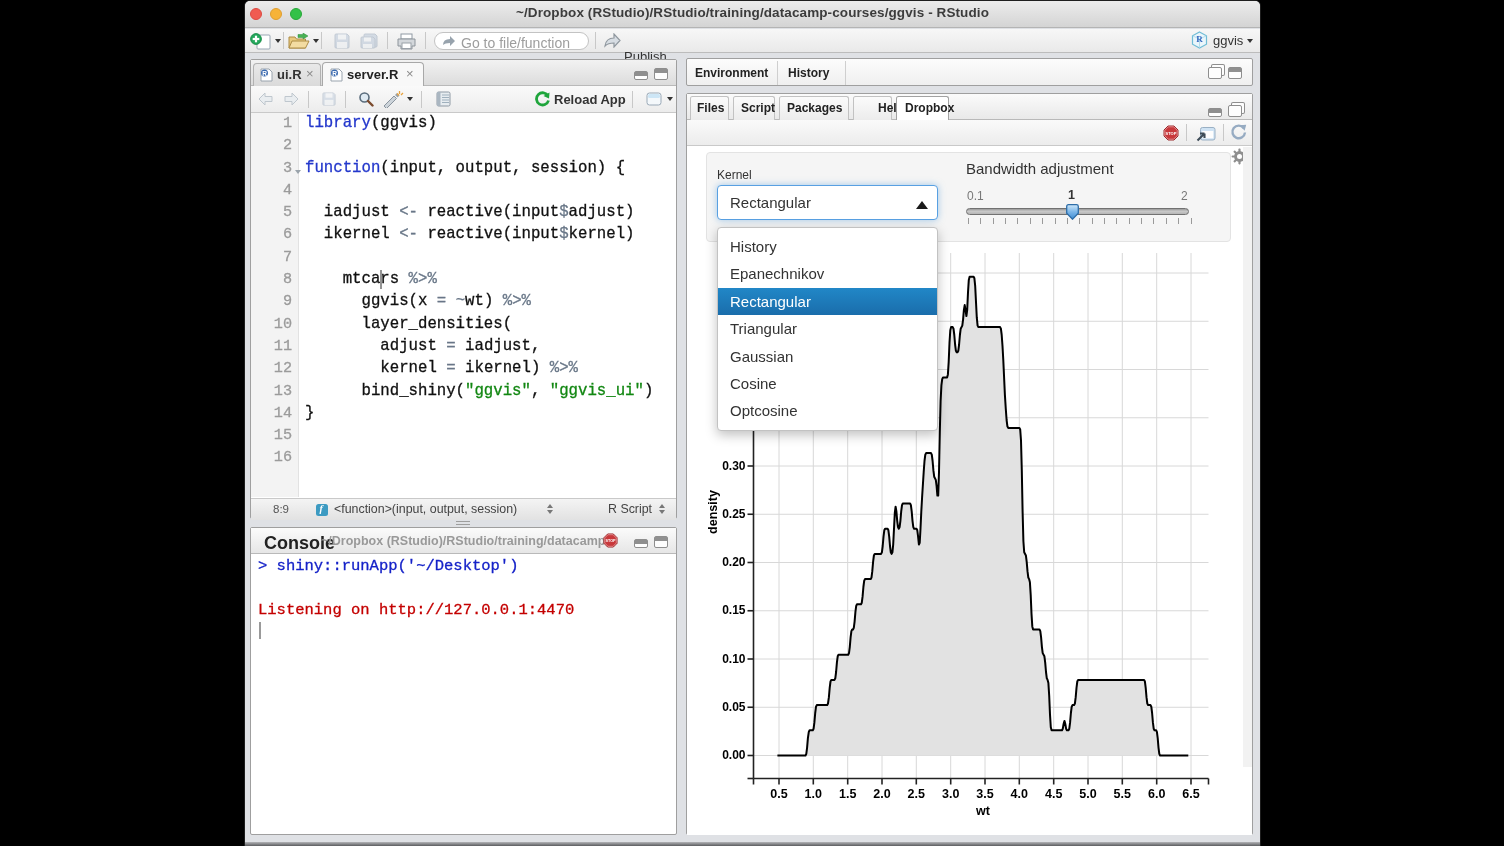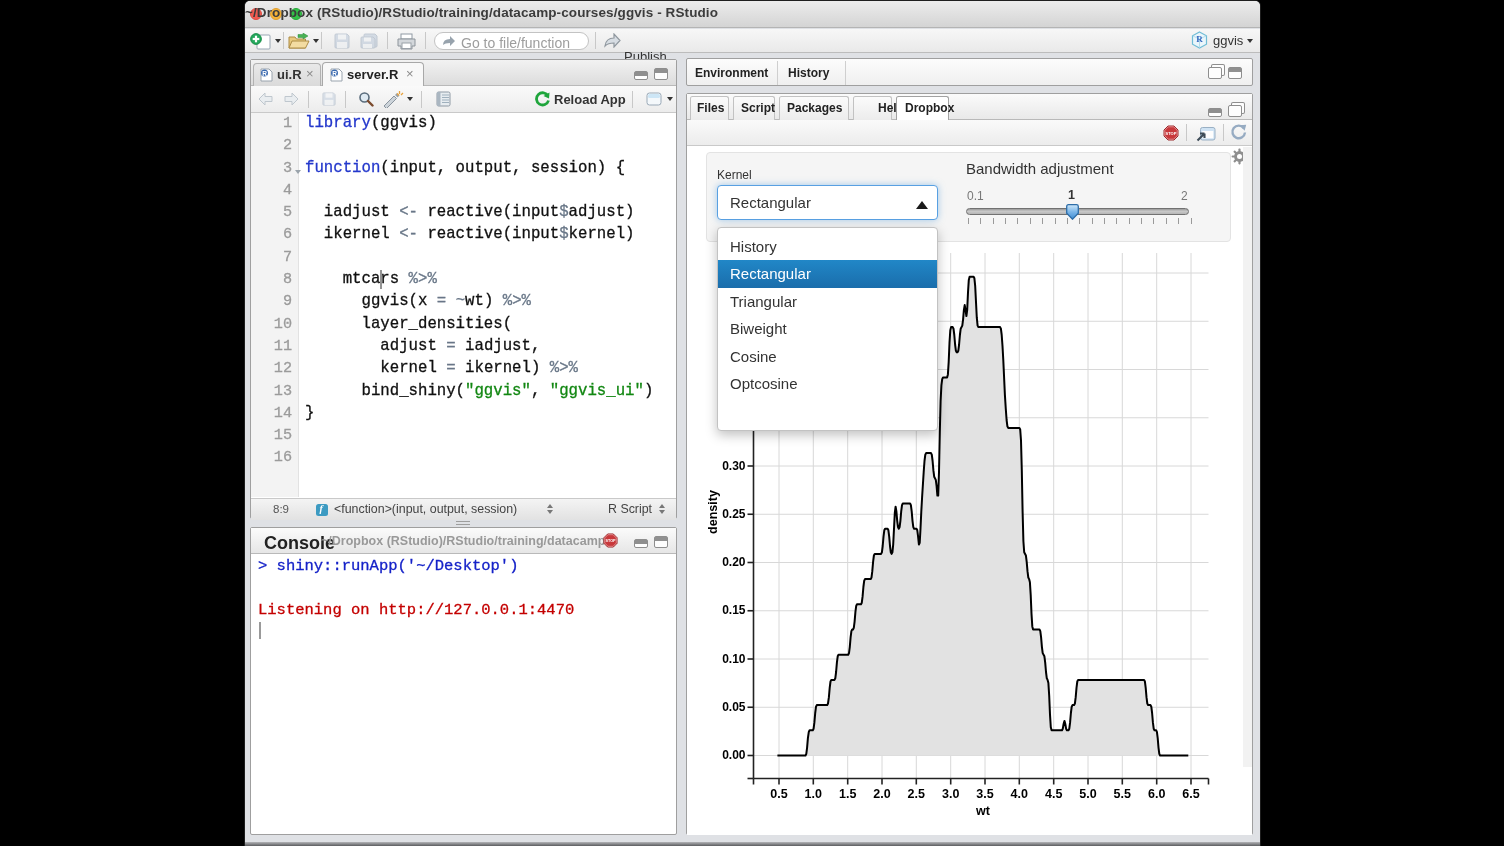--- a/index.html
+++ b/index.html
@@ -1,21 +1,21 @@
 <!DOCTYPE html>
 <html><head><meta charset="utf-8"><style>
 *{margin:0;padding:0;box-sizing:border-box}
 html,body{width:1504px;height:846px;background:#000;overflow:hidden}
 body{font-family:"Liberation Sans",sans-serif;position:relative}
 .abs{position:absolute}
 #win{position:absolute;left:245px;top:1px;width:1015px;height:845px;background:#dfe1e5;border-radius:5px 5px 0 0;box-shadow:0 0 0 1px rgba(50,50,50,0.6)}
 
 #titlebar{position:absolute;left:0;top:0;width:100%;height:27px;background:linear-gradient(#ececec,#d4d4d4);border-bottom:1px solid #b4b4b4;border-radius:5px 5px 0 0}
 .light{position:absolute;top:7px;width:12px;height:12px;border-radius:50%}
-#title{position:absolute;top:4px;width:100%;text-align:left;font-size:13.5px;font-weight:bold;color:#3c3c3c;letter-spacing:.1px}
+#title{position:absolute;top:4px;width:100%;text-align:center;font-size:13.5px;font-weight:bold;color:#3c3c3c;letter-spacing:.1px}
 
 #toolbar{position:absolute;left:0;top:28px;width:100%;height:24px;background:linear-gradient(#f7f7f7,#e9e9e9);border-bottom:1px solid #bcbcbc}
 .tsep{position:absolute;top:3px;width:1px;height:17px;background:#c8c8c8}
 .caret{width:0;height:0;border-left:3.5px solid transparent;border-right:3.5px solid transparent;border-top:4.5px solid #333;display:inline-block}
 
 .panel{position:absolute;background:#fff;border:1px solid #9f9f9f;border-radius:2px}
 .tabbar{position:absolute;left:0;top:0;width:100%;background:linear-gradient(#f2f2f2,#dcdcdc);border-bottom:1px solid #b9b9b9}
 .ptool{position:absolute;left:0;width:100%;background:linear-gradient(#fafafa,#ececec);border-bottom:1px solid #c9c9c9}
 .minmax{position:absolute;display:flex;gap:6px}
 .mm{width:14px;height:12px;border:1px solid #8e8e8e;border-radius:2px;background:#fdfdfd;position:relative}
@@ -427,23 +427,24 @@
           <circle cx="8.5" cy="8.5" r="2.5" fill="#fff"></circle>
         </svg>
 
    <div class="abs" style="left:30px;top:39px;width:221px;height:35px;background:#fff;border:1px solid #58a0e2;border-radius:4px;box-shadow:0 0 7px rgba(90,160,220,0.55)">
     <span class="abs" style="left:12px;top:8px;font-size:15px;color:#333">Rectangular</span>
     <div class="abs" style="left:198px;top:15px;width:0;height:0;border-left:6px solid transparent;border-right:6px solid transparent;border-bottom:8px solid #1a1a1a"></div>
    </div>
 
    <div class="abs" style="left:30px;top:81px;width:221px;height:204px;background:#fff;border:1px solid #c2c2c2;border-radius:4px;box-shadow:0 4px 12px rgba(0,0,0,0.25);padding-top:5px">
     <div class="ddi">History</div>
+    <div class="ddi">Epanechnikov</div>
     <div class="ddi" style="background:linear-gradient(#2187c7,#1a6dab);color:#fff">Rectangular</div>
     <div class="ddi">Triangular</div>
-    <div class="ddi">Biweight</div>
+    <div class="ddi">Gaussian</div>
     <div class="ddi">Cosine</div>
     <div class="ddi">Optcosine</div>
    </div>
 
    <div class="abs" style="left:556px;top:1px;width:9px;height:620px;background:#f2f2f2"></div>
   </div>
  </div>
  <div class="abs" style="left:0;top:841px;width:1015px;height:4px;background:linear-gradient(#b3b4b7,#5c5d60)"></div>
 </div>
 

